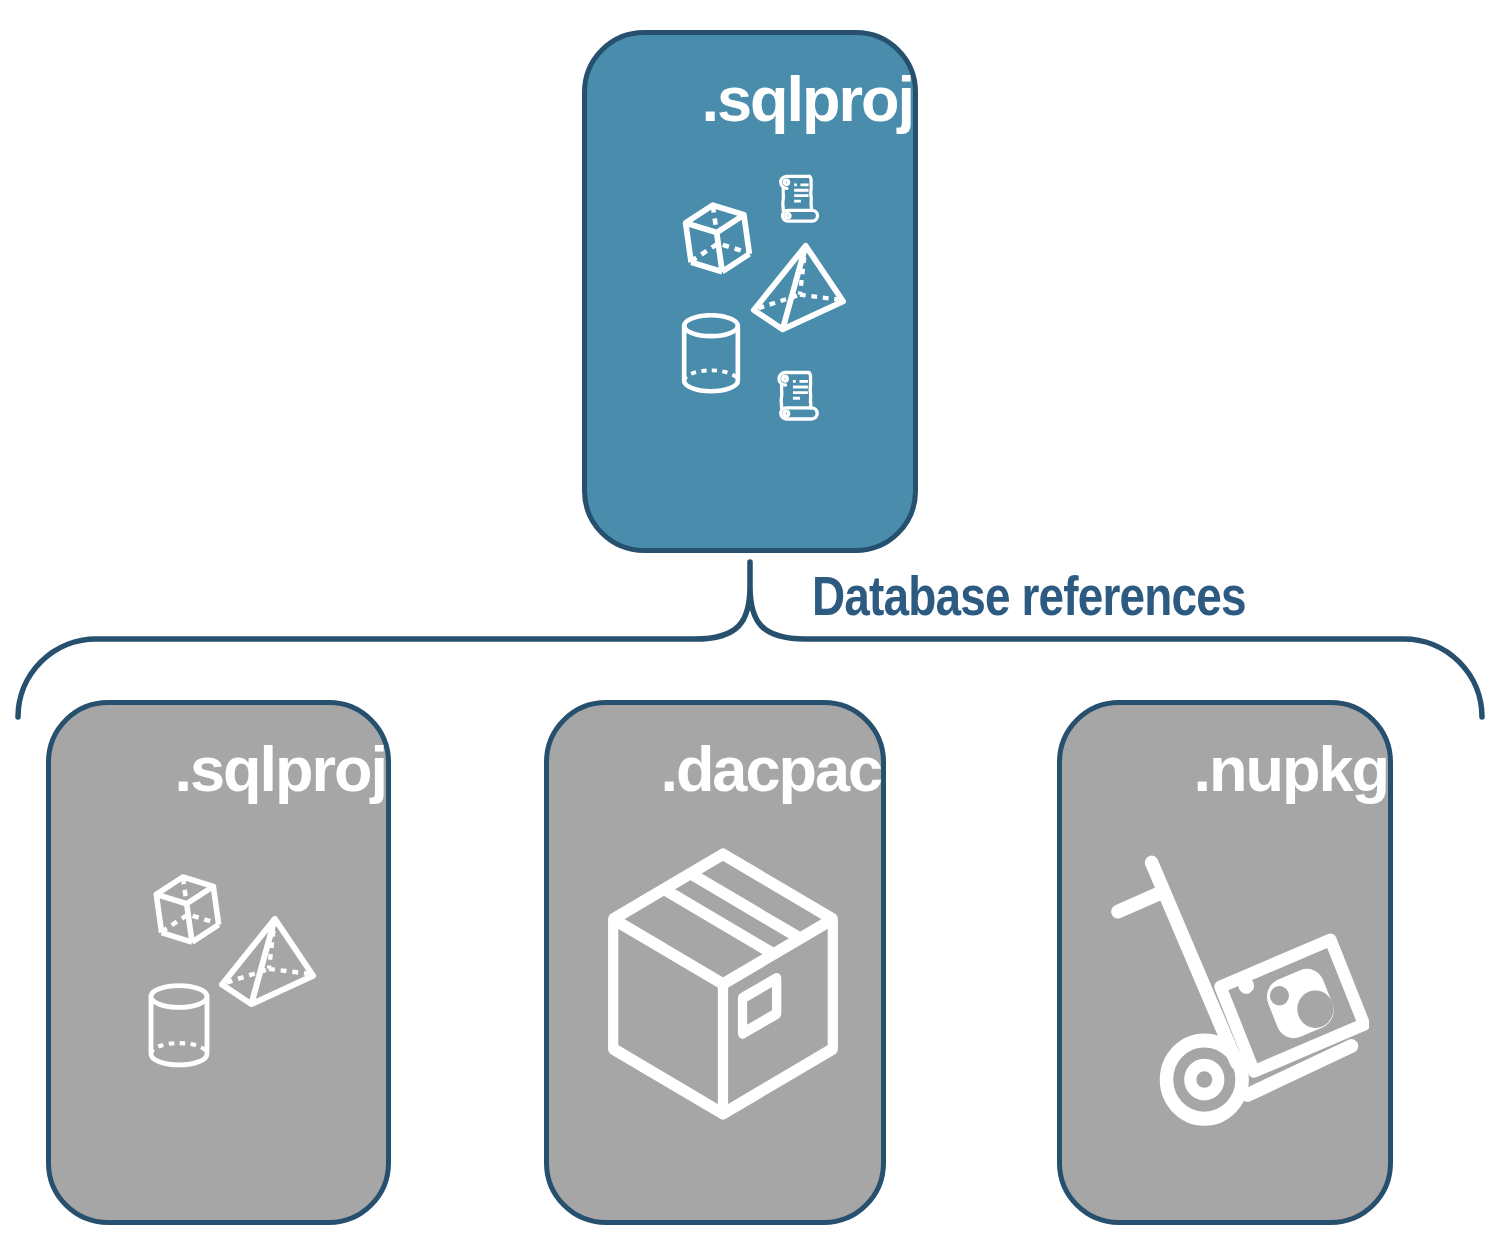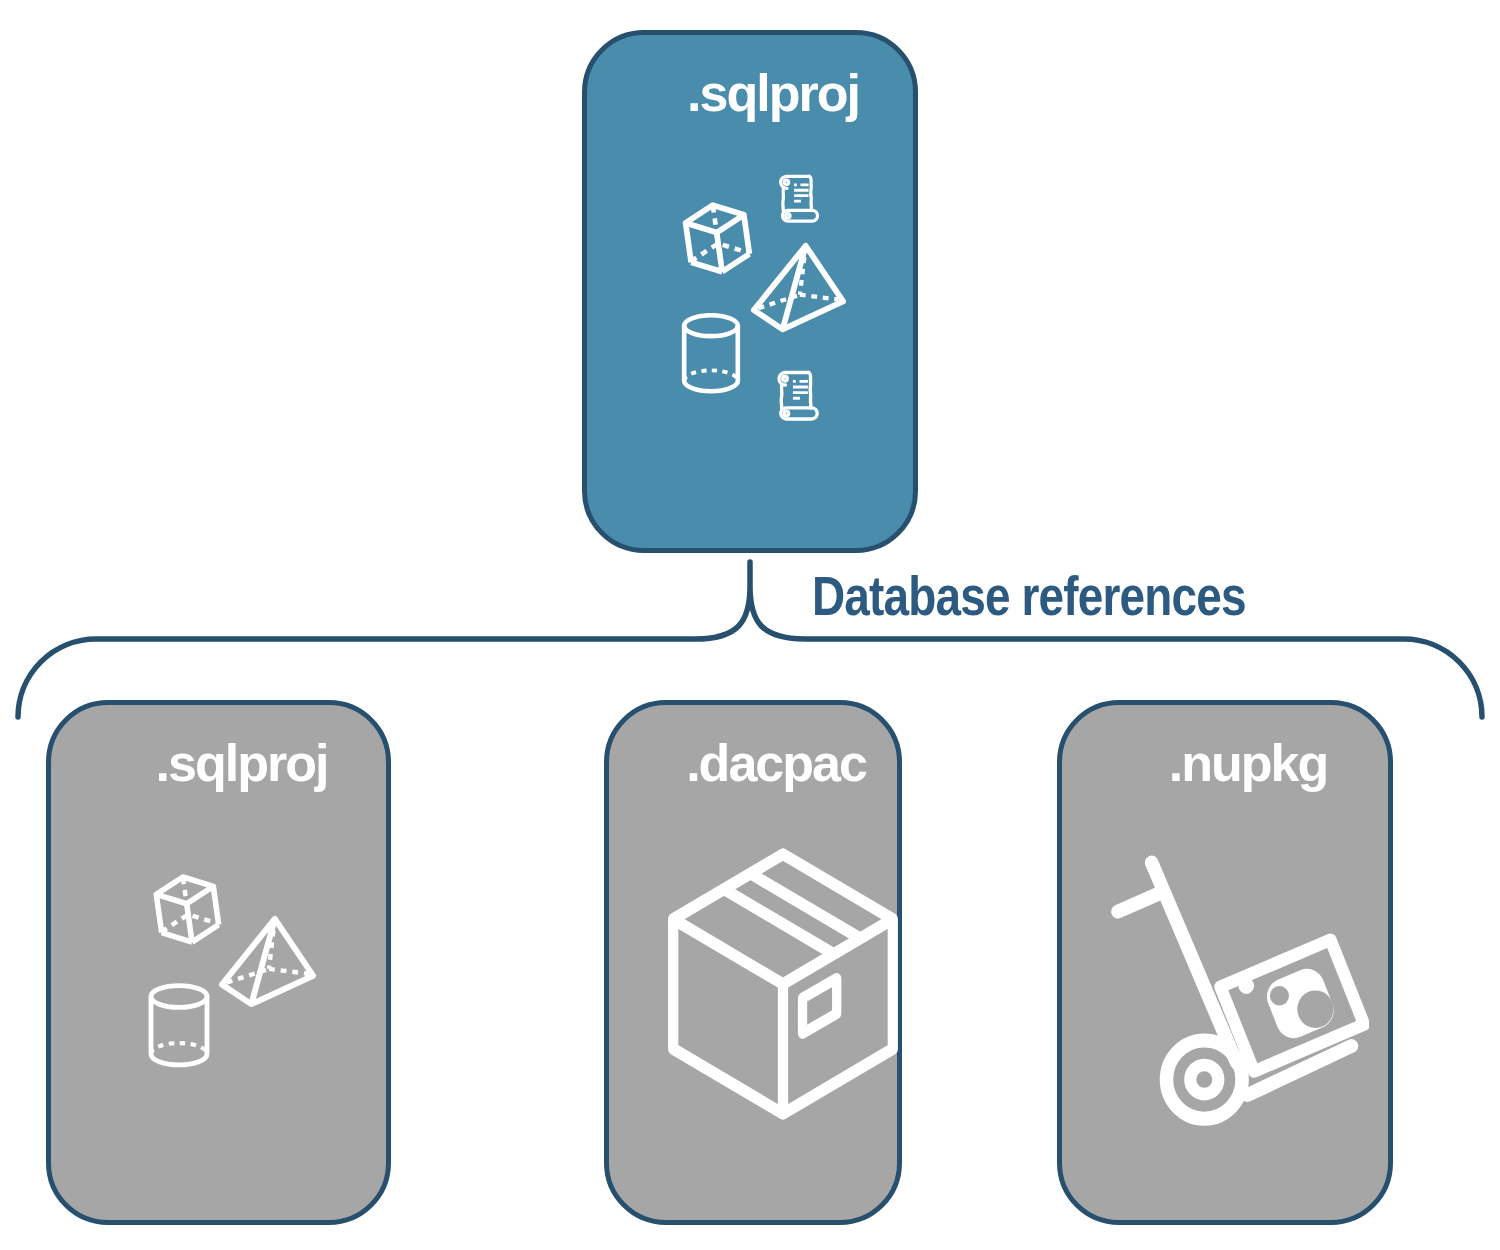--- a/index.html
+++ b/index.html
@@ -7,25 +7,25 @@
     position:relative;width:1500px;height:1250px;background:#ffffff;
     font-family:"Liberation Sans",sans-serif;overflow:hidden;
   }
   .node{
     position:absolute;box-sizing:border-box;
     border:5px solid #27506F;border-radius:62px;
   }
   .node-root{left:582px;top:30px;width:336px;height:523px;background:#4A8CAB;}
   .node-child{top:700px;height:525px;background:#A6A6A6;}
   #child-sqlproj{left:46px;width:345px;}
-  #child-dacpac{left:604px;width:298px;}
+  #child-dacpac{left:544px;width:342px;}
   #child-nupkg{left:1057px;width:336px;}
   .box-label{
-    display:block;text-align:center;margin-top:28px;
-    font-size:52px;font-weight:bold;color:#ffffff;letter-spacing:-2px;
+    display:block;text-align:right;margin-top:28px;
+    font-size:63px;font-weight:bold;color:#ffffff;letter-spacing:-2px;
     white-space:nowrap;
     margin-left:46px;
   }
   .connector-svg{position:absolute;left:0;top:0;pointer-events:none;}
   .connector-label{
     position:absolute;left:812px;top:563px;
     font-size:56px;font-weight:bold;color:#2D5A80;letter-spacing:-1px;
     white-space:nowrap;transform:scaleX(.82);transform-origin:left center;
   }
   .icon{position:absolute;}

